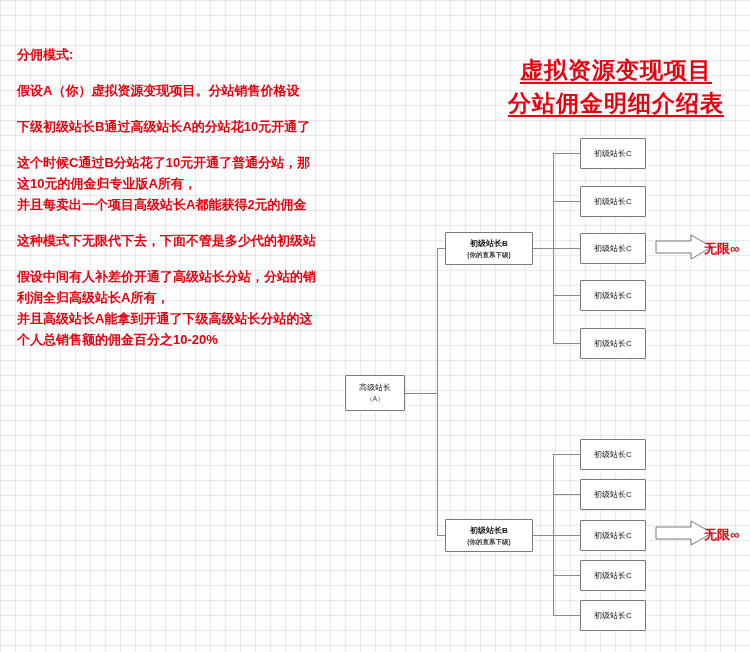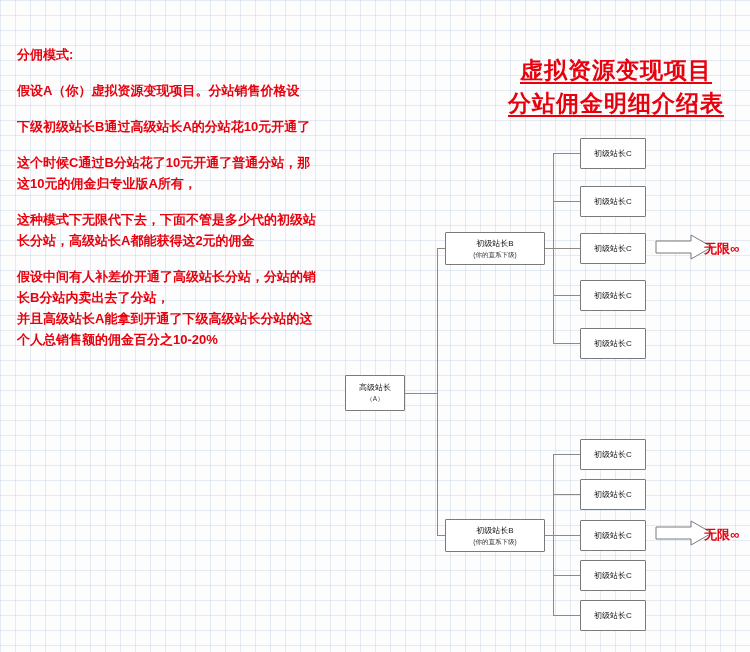--- a/index.html
+++ b/index.html
@@ -66,21 +66,21 @@
     justify-content: center;
     font-size: 8px;
     color: #111;
     line-height: 11px;
     text-align: left;
     border-radius: 1px;
     box-shadow: 0 0 0 0 rgba(0,0,0,0);
   }
   .node .sub { font-size: 6.5px; color: #333; }
   .node-c { width: 66px; height: 31px; font-size: 8px; }
-  .node-b { width: 100px; height: 33px; }
+  .node-b { width: 88px; height: 33px; font-weight: bold; }
   .node-a { width: 60px; height: 36px; }
   .conn {
     position: absolute;
     background: #8a8a8a;
   }
   .conn.h { height: 1px; }
   .conn.v { width: 1px; }
   .arrow-big {
     position: absolute;
     width: 58px;
@@ -113,30 +113,30 @@
       <div>假设A（你）虚拟资源变现项目。分站销售价格设</div>
     </div>
 
     <div class="para">
       <div>下级初级站长B通过高级站长A的分站花10元开通了</div>
     </div>
 
     <div class="para">
       <div>这个时候C通过B分站花了10元开通了普通分站，那</div>
       <div>这10元的佣金归专业版A所有，</div>
+      <div>并且每卖出一个项目高级站长A都能获得2元的佣金</div>
     </div>
 
     <div class="para">
       <div>这种模式下无限代下去，下面不管是多少代的初级站</div>
-      <div>长分站，高级站长A都能获得这2元的佣金</div>
     </div>
 
     <div class="para">
       <div>假设中间有人补差价开通了高级站长分站，分站的销</div>
-      <div>长B分站内卖出去了分站，</div>
+      <div>利润全归高级站长A所有，</div>
       <div>并且高级站长A能拿到开通了下级高级站长分站的这</div>
       <div>个人总销售额的佣金百分之10-20%</div>
     </div>
   </div>
 
   <div class="conn h" style="left:405px; top:393px; width:32px;"></div>
 
   <div class="conn v" style="left:437px; top:248px; height:287px;"></div>
 
   <div class="conn h" style="left:437px; top:248px; width:8px;"></div>

